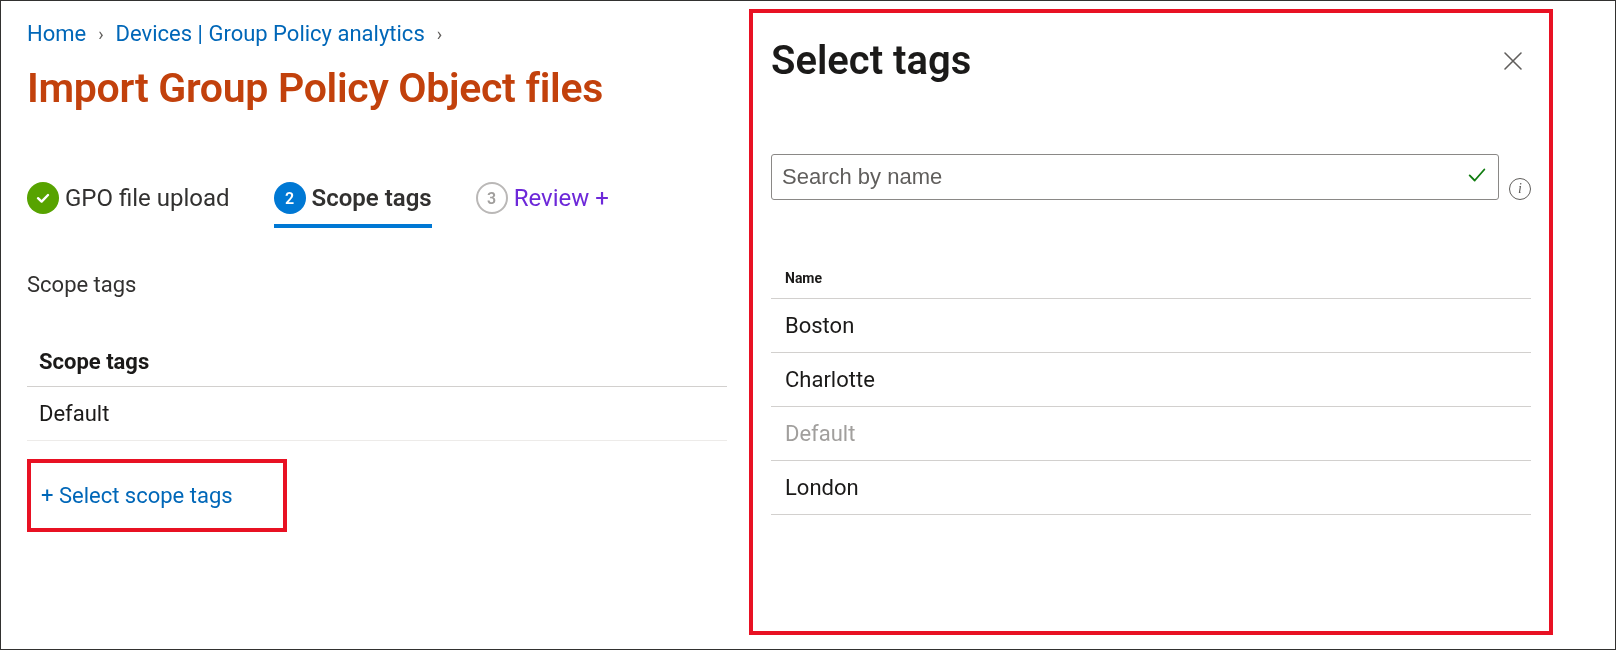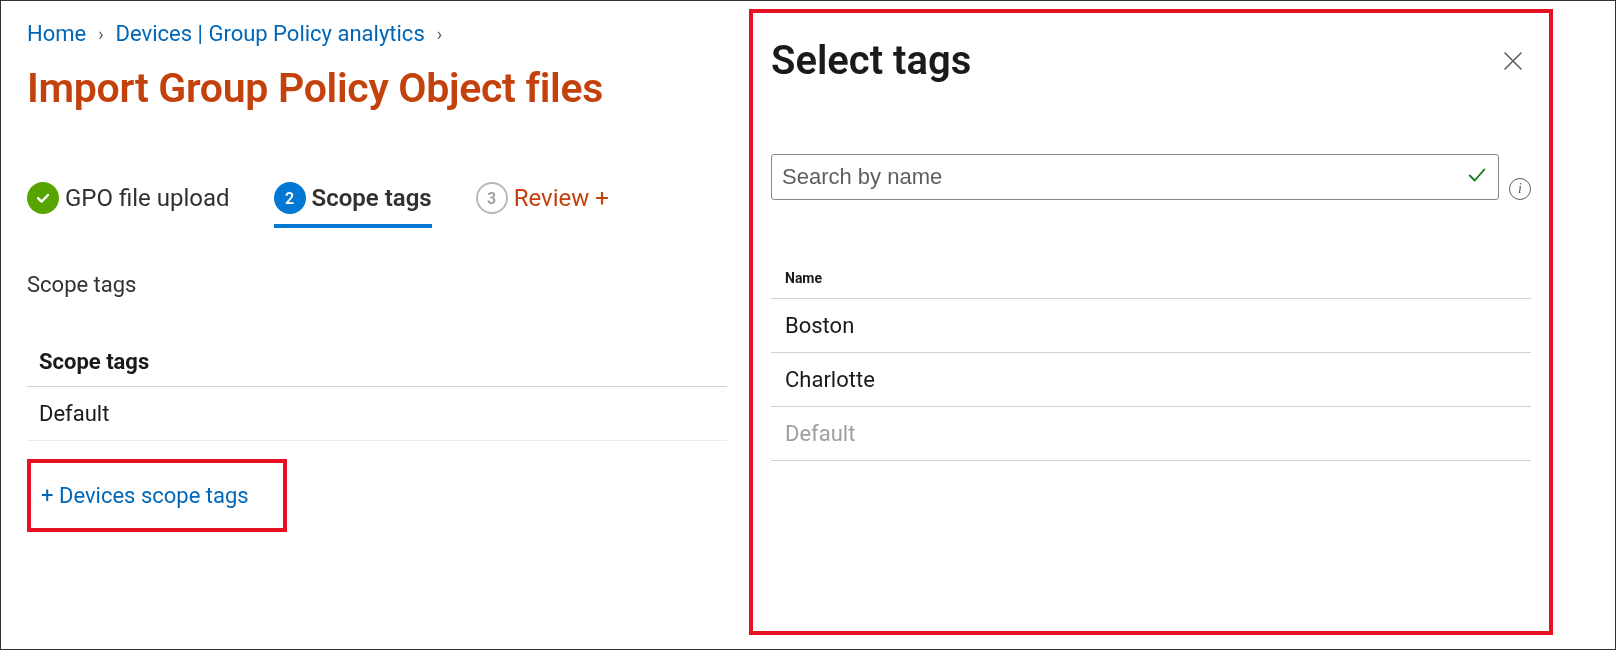--- a/index.html
+++ b/index.html
@@ -62,21 +62,21 @@
   }
   .step.done .circle { background: #57a300; color: #fff; }
   .step.active .circle { background: #0078d4; color: #fff; }
   .step.pending .circle {
     background: #fff;
     border: 2px solid #bab8b7;
     color: #a19f9d;
   }
   .step .label { color: #323130; font-weight:400; }
   .step.active .label { font-weight:600; }
-  .step.pending .label { color: #c2410c; }
+  .step.pending .label { color: #6d28d9; }
   .step.active::after {
     content: "";
     position: absolute;
     left: 0; right: 0; bottom: -4px;
     height: 4px;
     background: #0078d4;
   }
   .section-label {
     font-size: 22px;
     color: #323130;
@@ -229,21 +229,21 @@
   </div>
 
   <div class="section-label">Scope tags</div>
 
   <div class="scope-table">
     <div class="th">Scope tags</div>
     <div class="row">Default</div>
   </div>
 
   <div class="select-tags-wrap">
-    <a href="#" class="select-tags-link">+ Devices scope tags</a>
+    <a href="#" class="select-tags-link">+ Select scope tags</a>
   </div>
 </div>
 
 <div class="blade">
   <div class="blade-header">
     <div class="blade-title">Select tags</div>
     <div class="close-btn">
       <svg viewBox="0 0 24 24" fill="none" stroke="#605e5c" stroke-width="1.6" stroke-linecap="round">
           <path d="M4 4 L20 20 M20 4 L4 20"></path>
         </svg>
@@ -260,14 +260,15 @@
       </span>
     </div>
     <div class="info-icon">i</div>
   </div>
 
   <div class="tag-list">
     <div class="th">Name</div>
     <div class="row">Boston</div>
     <div class="row">Charlotte</div>
     <div class="row disabled">Default</div>
+    <div class="row">London</div>
   </div>
 </div>
 
 </body></html>

